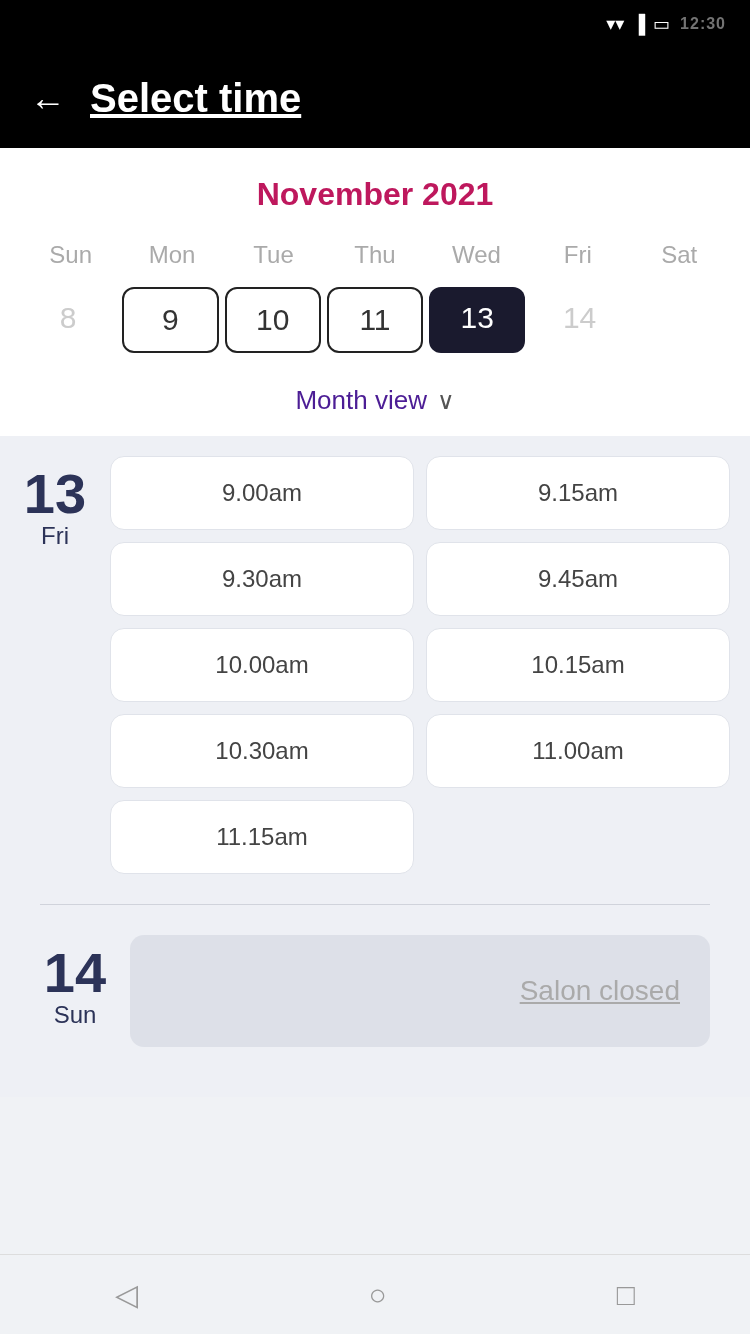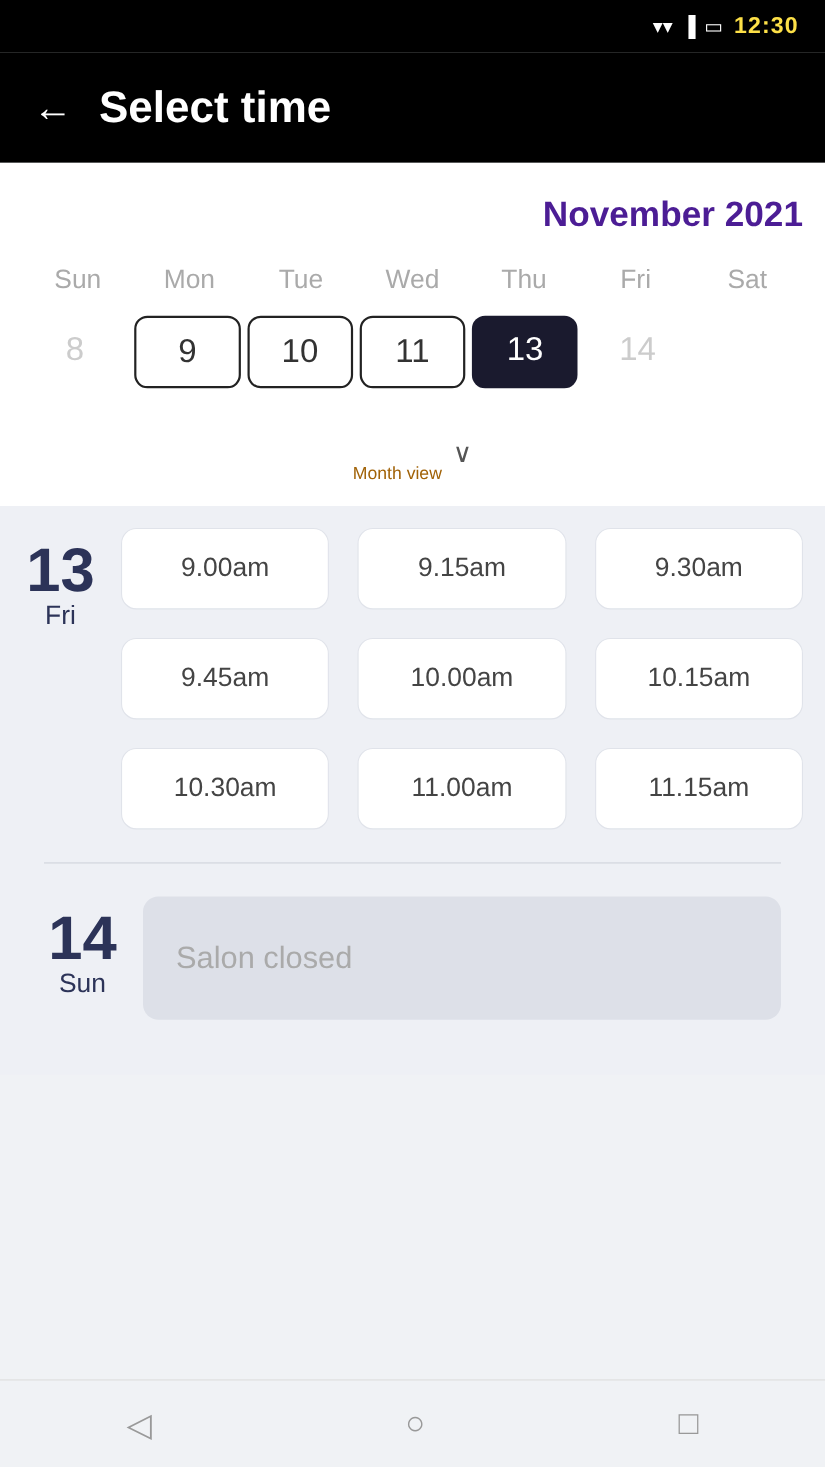--- a/index.html
+++ b/index.html
@@ -16,22 +16,22 @@
     .status-bar {
       background: #000;
       height: 48px;
       display: flex;
       align-items: center;
       justify-content: flex-end;
       padding-right: 24px;
       gap: 10px;
     }
     .status-bar .time {
-      color: #fde047;
-      font-size: 21px;
+      color: #737373;
+      font-size: 16px;
       font-weight: 600;
       letter-spacing: 1px;
     }
     .status-icons {
       display: flex;
       align-items: center;
       gap: 8px;
     }
     .wifi-icon, .signal-icon, .battery-icon {
       color: #fff;
@@ -50,32 +50,33 @@
     .back-arrow {
       color: #fff;
       font-size: 36px;
       cursor: pointer;
       line-height: 1;
     }
     .header-title {
       color: #fff;
       font-size: 40px;
       font-weight: 700;
+      text-decoration: underline;
     }
 
     
     .calendar-section {
       background: #fff;
       padding: 28px 20px 0;
     }
     .month-label {
-      text-align: right;
+      text-align: center;
       font-size: 32px;
       font-weight: 600;
-      color: #4c1d95;
+      color: #be185d;
       margin-bottom: 20px;
     }
     .weekdays {
       display: grid;
       grid-template-columns: repeat(7, 1fr);
       text-align: center;
       margin-bottom: 10px;
     }
     .weekday {
       font-size: 24px;
@@ -113,23 +114,22 @@
     
     .month-view-toggle {
       display: flex;
       justify-content: center;
       align-items: center;
       gap: 10px;
       padding: 16px 0 20px;
       cursor: pointer;
     }
     .month-view-label {
-      font-size: 16px;
-      color: #a16207;
-      margin-top: 37px;
+      font-size: 26px;
+      color: #4c1d95;
     }
     .chevron-down {
       font-size: 24px;
       color: #555;
     }
 
     
     .time-slots-section {
       background: #eef0f5;
       padding: 20px 20px;
@@ -156,22 +156,22 @@
     }
     .day-name {
       font-size: 24px;
       color: #2c3358;
       font-weight: 400;
     }
 
     .slots-grid {
       flex: 1;
       display: grid;
-      grid-template-columns: repeat(3, 1fr);
-      gap: 26px;
+      grid-template-columns: repeat(2, 1fr);
+      gap: 12px;
     }
     .time-slot {
       background: #fff;
       border-radius: 14px;
       padding: 22px 10px;
       text-align: center;
       font-size: 24px;
       color: #444;
       cursor: pointer;
       border: 1.5px solid #e0e3ea;
@@ -188,23 +188,24 @@
     .salon-closed-section {
       display: flex;
       gap: 20px;
       padding: 0 20px 30px;
     }
     .salon-closed-banner {
       flex: 1;
       background: #dde0e8;
       border-radius: 14px;
       padding: 40px 30px;
-      text-align: left;
+      text-align: right;
       font-size: 28px;
       color: #aaa;
+      text-decoration: underline;
     }
 
     
     .bottom-nav {
       position: fixed;
       bottom: 0;
       width: 750px;
       height: 80px;
       background: #f0f2f5;
       border-top: 1px solid #ddd;
@@ -237,22 +238,22 @@
   <span class="header-title">Select time</span>
 </div>
 
 <div class="calendar-section">
   <div class="month-label">November 2021</div>
   <div class="weekdays">
 
   <span class="weekday">Sun</span>
       <span class="weekday">Mon</span>
       <span class="weekday">Tue</span>
+      <span class="weekday">Thu</span>
       <span class="weekday">Wed</span>
-      <span class="weekday">Thu</span>
       <span class="weekday">Fri</span>
       <span class="weekday">Sat</span>
     </div>
   <div class="dates-row">
 
   <div class="date-cell inactive">8</div>
       <div class="date-cell bordered">9</div>
       <div class="date-cell bordered">10</div>
       <div class="date-cell bordered">11</div>
       <div class="date-cell selected">13</div>

